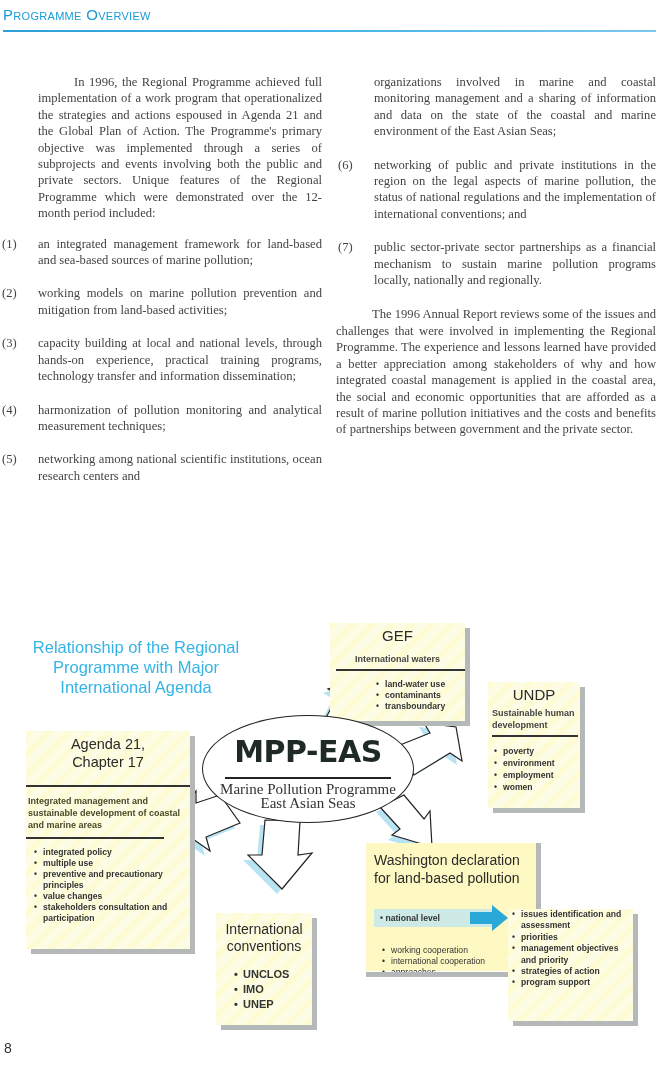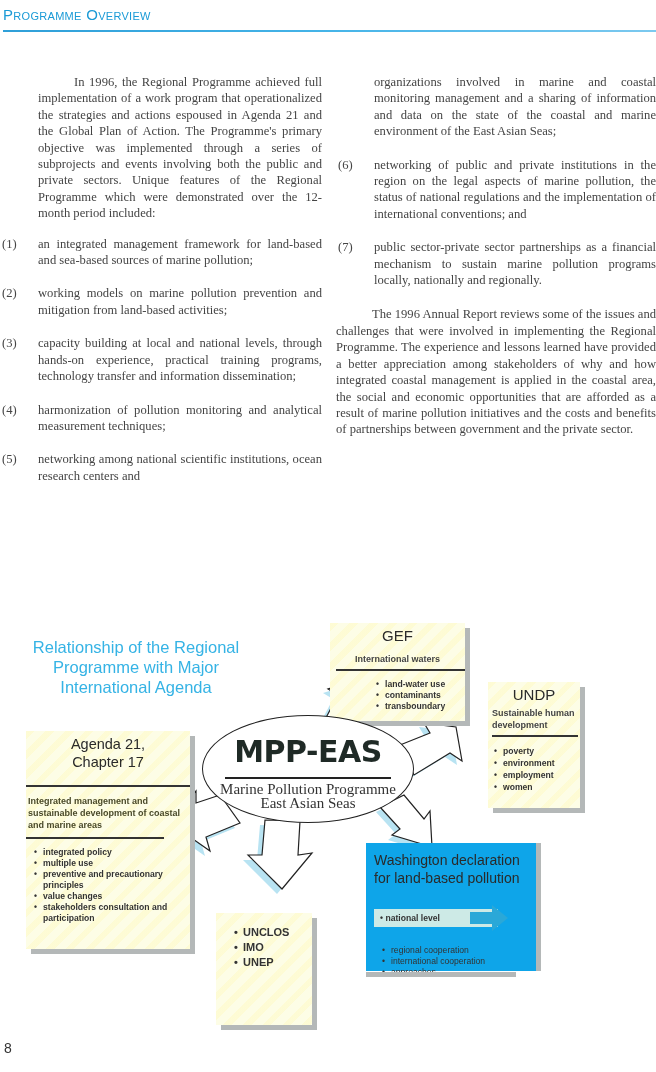--- a/index.html
+++ b/index.html
@@ -26,21 +26,21 @@
   .box .sub { font-size: 9px; font-weight: bold; line-height: 12px; color: #444; }
   .box .rule { height: 2px; background: #333; margin: 4px 0; }
   .box ul { list-style: none; margin: 8px; padding: 0; font-size: 8.6px; font-weight: bold; line-height: 11px; color: #333; }
   .box li { position: relative; padding-left: 9px; }
   .box li::before { content: "•"; position: absolute; left: 0; top: 0; }
 
   .box-gef { left: 330px; top: 8px; width: 135px; height: 98px; }
   .box-undp { left: 488px; top: 67px; width: 92px; height: 126px; }
   .box-agenda { left: 26px; top: 116px; width: 164px; height: 218px; }
   .box-intl { left: 216px; top: 298px; width: 96px; height: 112px; }
-  .box-wash { left: 366px; top: 228px; width: 170px; height: 128px; background: #0ea5e9; background-image: none; box-shadow: 5px 0 0 #b4b8b8; }
+  .box-wash { left: 366px; top: 228px; width: 170px; height: 128px; background: #fef9c3; background-image: none; box-shadow: 5px 0 0 #b4b8b8; }
   .box-wash2 { left: 508px; top: 294px; width: 125px; height: 112px; }
 
   .ellipse { position: absolute; left: 202px; top: 100px; width: 210px; height: 106px; border: 1.5px solid #222; border-radius: 50%; background: #ffffff; }
   .mpp { position: absolute; left: 0; top: 18px; width: 100%; text-align: center; font-family: "DejaVu Sans", "Liberation Sans", sans-serif; font-weight: bold; font-size: 30px; letter-spacing: -0.5px; color: #1f2a26; }
   .mpp-rule { position: absolute; left: 22px; right: 22px; top: 61px; height: 2px; background: #222; }
   .mpp-sub { position: absolute; left: 0; top: 66px; width: 100%; text-align: center; font-family: Liberation Serif, serif; font-size: 15px; line-height: 14px; color: #333; }
 
   .nat-bar { position: absolute; left: 8px; top: 66px; width: 118px; height: 18px; background: #cdeae6; font-size: 8.6px; font-weight: bold; line-height: 18px; padding-left: 6px; color: #333; }
   .page-num { position: absolute; left: 4px; top: 1040px; font-family: "Liberation Sans", "DejaVu Sans", sans-serif; font-size: 14px; color: #333; }
 </style>
@@ -152,44 +152,57 @@
     <ul style="margin-left:8px">
       <li>integrated policy</li>
       <li>multiple use</li>
       <li>preventive and precautionary principles</li>
       <li>value changes</li>
       <li>stakeholders consultation and participation</li>
     </ul>
   </div>
 
   <div class="box box-intl">
+    <div class="bh" style="padding-top:8px;font-size:14px;line-height:17px">
+      <div>International</div>
+      <div>conventions</div>
+    </div>
     <ul style="margin:12px 0 0 18px;font-size:11px;line-height:15px">
       <li>UNCLOS</li>
       <li>IMO</li>
       <li>UNEP</li>
     </ul>
   </div>
 
   <div class="box box-wash">
     <div class="bh" style="text-align:left;padding:8px 0 0 8px;font-size:14px;line-height:18px">
       <div>Washington declaration</div>
       <div>for land-based pollution</div>
     </div>
     <div class="nat-bar">• <span>national level</span></div>
     <svg style="position:absolute;left:104px;top:62px" width="40" height="26">
       <polygon points="0,7 22,7 22,0 38,13 22,26 22,19 0,19" fill="#2aa8d8"></polygon>
     </svg>
     <ul style="position:absolute;left:8px;top:94px;font-weight:normal">
-      <li>regional cooperation</li>
+      <li>working cooperation</li>
       <li>international cooperation</li>
       <li>approaches</li>
     </ul>
     <div style="position:absolute;left:0;bottom:-6px;width:150px;height:5px;background:#b4b8b8"></div>
   </div>
 
+  <div class="box box-wash2">
+    <ul style="margin:0 0 0 4px;line-height:11.4px">
+      <li>issues identification and assessment</li>
+      <li>priorities</li>
+      <li>management objectives and priority</li>
+      <li>strategies of action</li>
+      <li>program support</li>
+    </ul>
+  </div>
 
   <div class="ellipse">
     <div class="mpp">MPP-EAS</div>
     <div class="mpp-rule"></div>
     <div class="mpp-sub">
       <div>Marine Pollution Programme</div>
       <div>East Asian Seas</div>
     </div>
   </div>
 </div>

